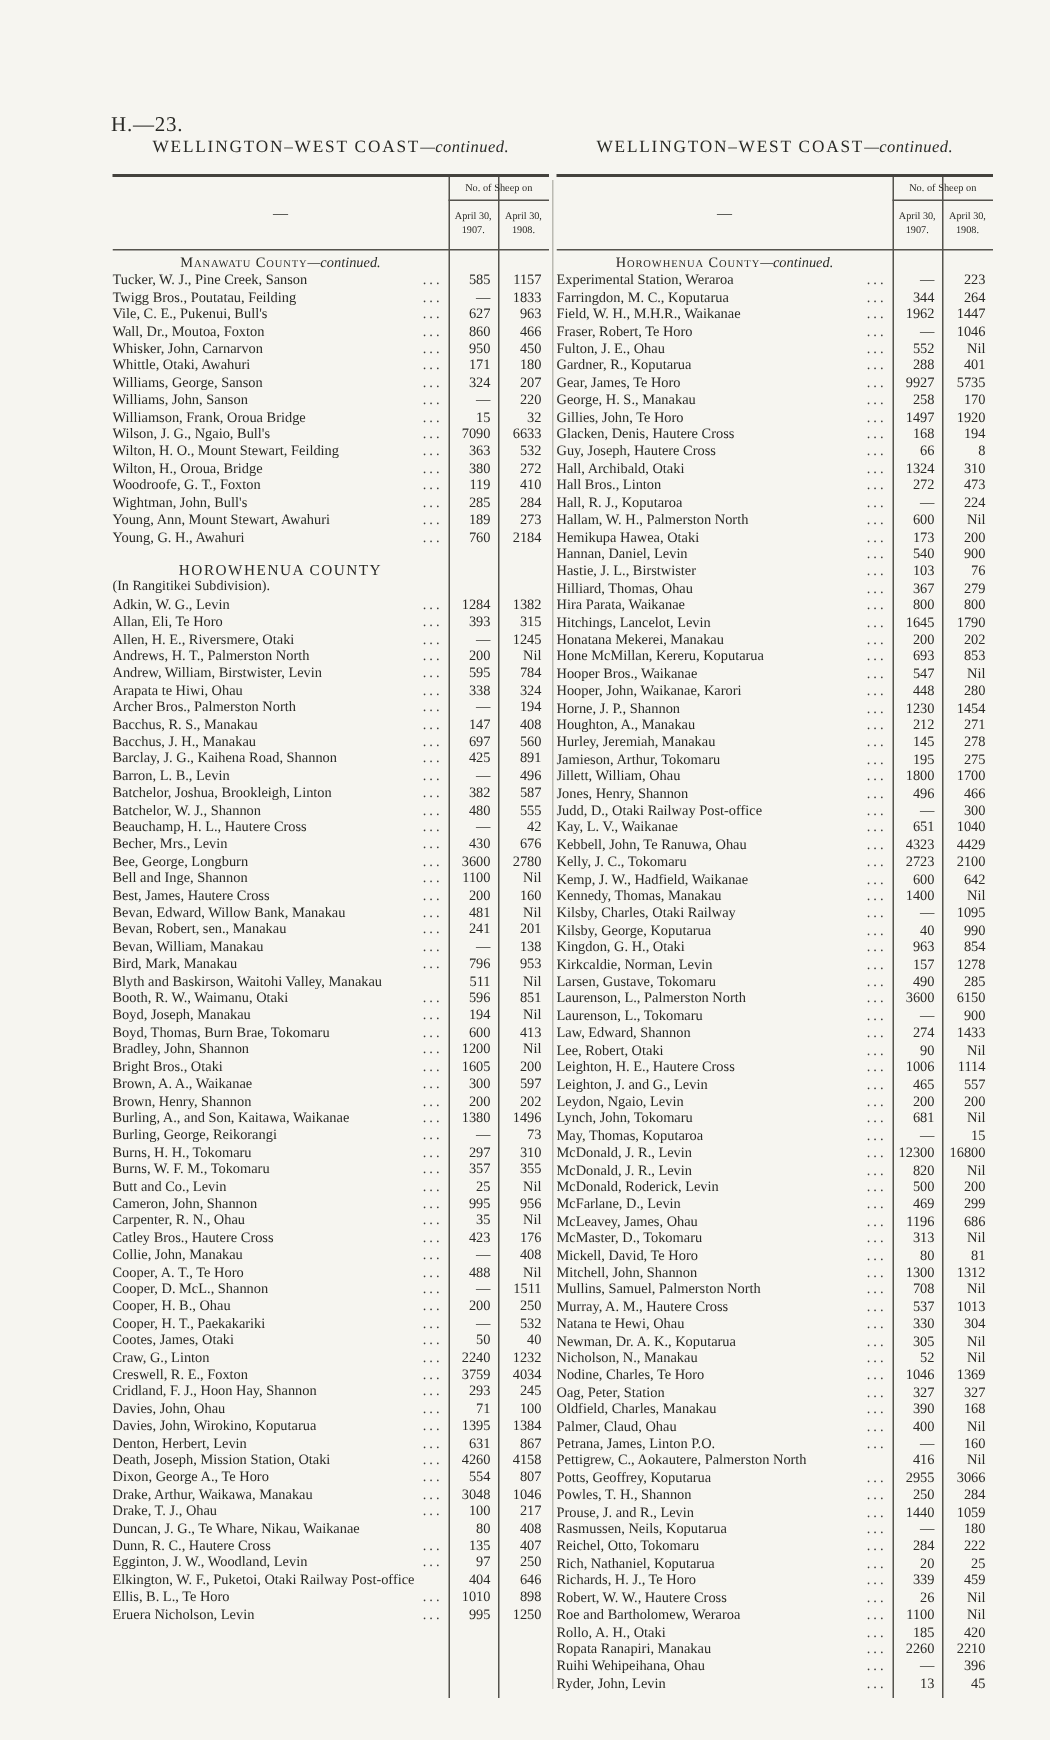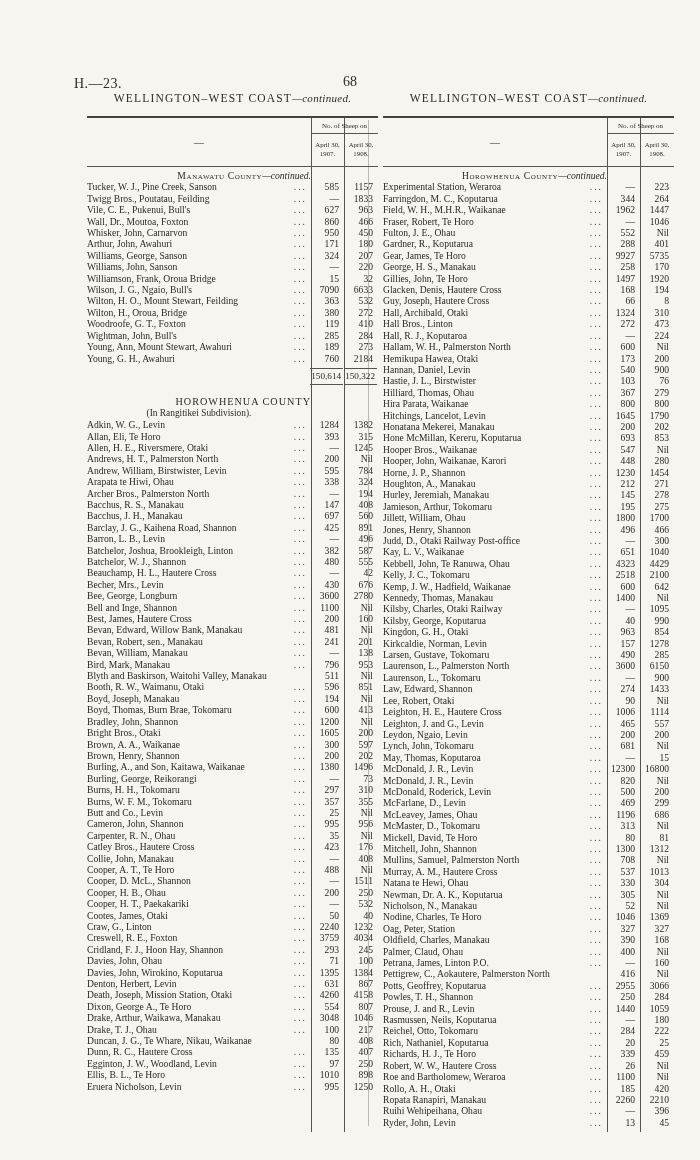--- a/index.html
+++ b/index.html
@@ -7,21 +7,21 @@
     width:700px;height:1160px;
     background:#f6f5f0;
     font-family:"Liberation Serif","DejaVu Serif",serif;
     color:#2a2a26;
     -webkit-font-smoothing:antialiased;
   }
   .sheet{position:relative;width:700px;height:1144px;overflow:hidden;background:#f6f5f0;}
   .docref{position:absolute;left:74px;top:76px;font-size:14px;letter-spacing:.5px;}
   .pageno{position:absolute;left:0;top:74px;width:700px;text-align:center;font-size:14px;}
 
-  .col{position:absolute;top:92px;width:291px;margin-left:12px;}
+  .col{position:absolute;top:92px;width:291px;}
   .col.left{left:75px;}
   .col.right{left:371px;}
 
   .col-title{text-align:center;font-size:11.5px;letter-spacing:1.2px;white-space:nowrap;margin-bottom:12px;}
   .col-title .it{font-style:italic;letter-spacing:.3px;font-size:11px;}
 
   .tbl{position:relative;border-top:2px solid #44423d;height:1014px;overflow:hidden;}
   .vrule{position:absolute;top:0;bottom:0;width:1px;background:#55534d;}
   .v1{left:224px;} .v2{left:257px;}
   .center-divider{position:absolute;left:368px;top:120px;bottom:18px;width:1px;background:#8a887f;opacity:.55;}
@@ -35,38 +35,37 @@
   .hd1{left:224px;width:33px;} .hd2{left:257px;width:34px;}
 
   .tb{padding-top:3px;font-size:9.6px;line-height:11.4px;}
   .r{display:flex;}
   .r .n{width:224px;box-sizing:border-box;display:flex;align-items:baseline;}
   .r .nm{flex:1 1 auto;padding-left:14px;text-indent:-14px;}
   .r .dots{flex:0 0 auto;padding-right:4px;color:#3a3a36;letter-spacing:2px;}
   .r .v{width:33px;text-align:right;padding-right:5px;box-sizing:border-box;}
   .r .v.b{width:34px;}
 
-  .sec-head{width:224px;text-align:right;}
+  .sec-head{width:224px;text-align:center;}
   .sec-head .sc{font-variant:small-caps;letter-spacing:.6px;}
   .sec-head .it{font-style:italic;}
   .sec-head.caps{font-size:10.2px;letter-spacing:1px;margin-top:11px;}
-  .sec-sub{width:224px;text-align:center;font-size:9.4px;}
+  .sec-sub{width:224px;text-align:left;font-size:9.4px;}
 
   .total-row{display:flex;margin:4px 0 3px;}
   .total-row .sp{width:224px;}
   .total-row .tv{width:33px;box-sizing:border-box;text-align:right;padding:2px 2px 2px 0;
      border-top:1px solid #55534d;border-bottom:1px solid #55534d;font-size:9.2px;margin-right:1px;}
   .total-row .tv.b{width:33px;}
 </style>
 </head>
 <body>
 
 <div class="sheet">
   <div class="docref">H.—23.</div>
-  <div class="pageno">68</div>
   <div class="center-divider"></div>
 
   <div class="col left">
     <div class="col-title">
       <span>WELLINGTON–WEST COAST</span><span class="it">—continued.</span>
     </div>
     <div class="tbl">
       <div class="vrule v1"></div>
       <div class="vrule v2"></div>
       <div class="thead">
@@ -112,21 +111,21 @@
           <div class="r">
             <div class="n">
               <span class="nm">Whisker, John, Carnarvon</span>
               <span class="dots">...</span>
             </div>
             <div class="v">950</div>
             <div class="v b">450</div>
           </div>
           <div class="r">
             <div class="n">
-              <span class="nm">Arthur, John, Awahuri</span>
+              <span class="nm">Whittle, Otaki, Awahuri</span>
               <span class="dots">...</span>
             </div>
             <div class="v">171</div>
             <div class="v b">180</div>
           </div>
           <div class="r">
             <div class="n">
               <span class="nm">Williams, George, Sanson</span>
               <span class="dots">...</span>
             </div>
@@ -198,25 +197,20 @@
             <div class="v b">273</div>
           </div>
           <div class="r">
             <div class="n">
               <span class="nm">Young, G. H., Awahuri</span>
               <span class="dots">...</span>
             </div>
             <div class="v">760</div>
             <div class="v b">2184</div>
           </div>
-          <div class="total-row">
-            <div class="sp"></div>
-            <div class="tv">150,614</div>
-            <div class="tv b">150,322</div>
-          </div>
           <div class="sec-head caps">HOROWHENUA COUNTY</div>
           <div class="sec-sub">(In Rangitikei Subdivision).</div>
           <div class="r">
             <div class="n">
               <span class="nm">Adkin, W. G., Levin</span>
               <span class="dots">...</span>
             </div>
             <div class="v">1284</div>
             <div class="v b">1382</div>
           </div>
@@ -658,20 +652,27 @@
             <div class="v">135</div>
             <div class="v b">407</div>
           </div>
           <div class="r">
             <div class="n">
               <span class="nm">Egginton, J. W., Woodland, Levin</span>
               <span class="dots">...</span>
             </div>
             <div class="v">97</div>
             <div class="v b">250</div>
+          </div>
+          <div class="r">
+            <div class="n">
+              <span class="nm">Elkington, W. F., Puketoi, Otaki Railway Post-office</span>
+            </div>
+            <div class="v">404</div>
+            <div class="v b">646</div>
           </div>
           <div class="r">
             <div class="n">
               <span class="nm">Ellis, B. L., Te Horo</span>
               <span class="dots">...</span>
             </div>
             <div class="v">1010</div>
             <div class="v b">898</div>
           </div>
           <div class="r">
@@ -971,21 +972,21 @@
               <span class="dots">...</span>
             </div>
             <div class="v">4323</div>
             <div class="v b">4429</div>
           </div>
           <div class="r">
             <div class="n">
               <span class="nm">Kelly, J. C., Tokomaru</span>
               <span class="dots">...</span>
             </div>
-            <div class="v">2518</div>
+            <div class="v">2723</div>
             <div class="v b">2100</div>
           </div>
           <div class="r">
             <div class="n">
               <span class="nm">Kemp, J. W., Hadfield, Waikanae</span>
               <span class="dots">...</span>
             </div>
             <div class="v">600</div>
             <div class="v b">642</div>
           </div>

